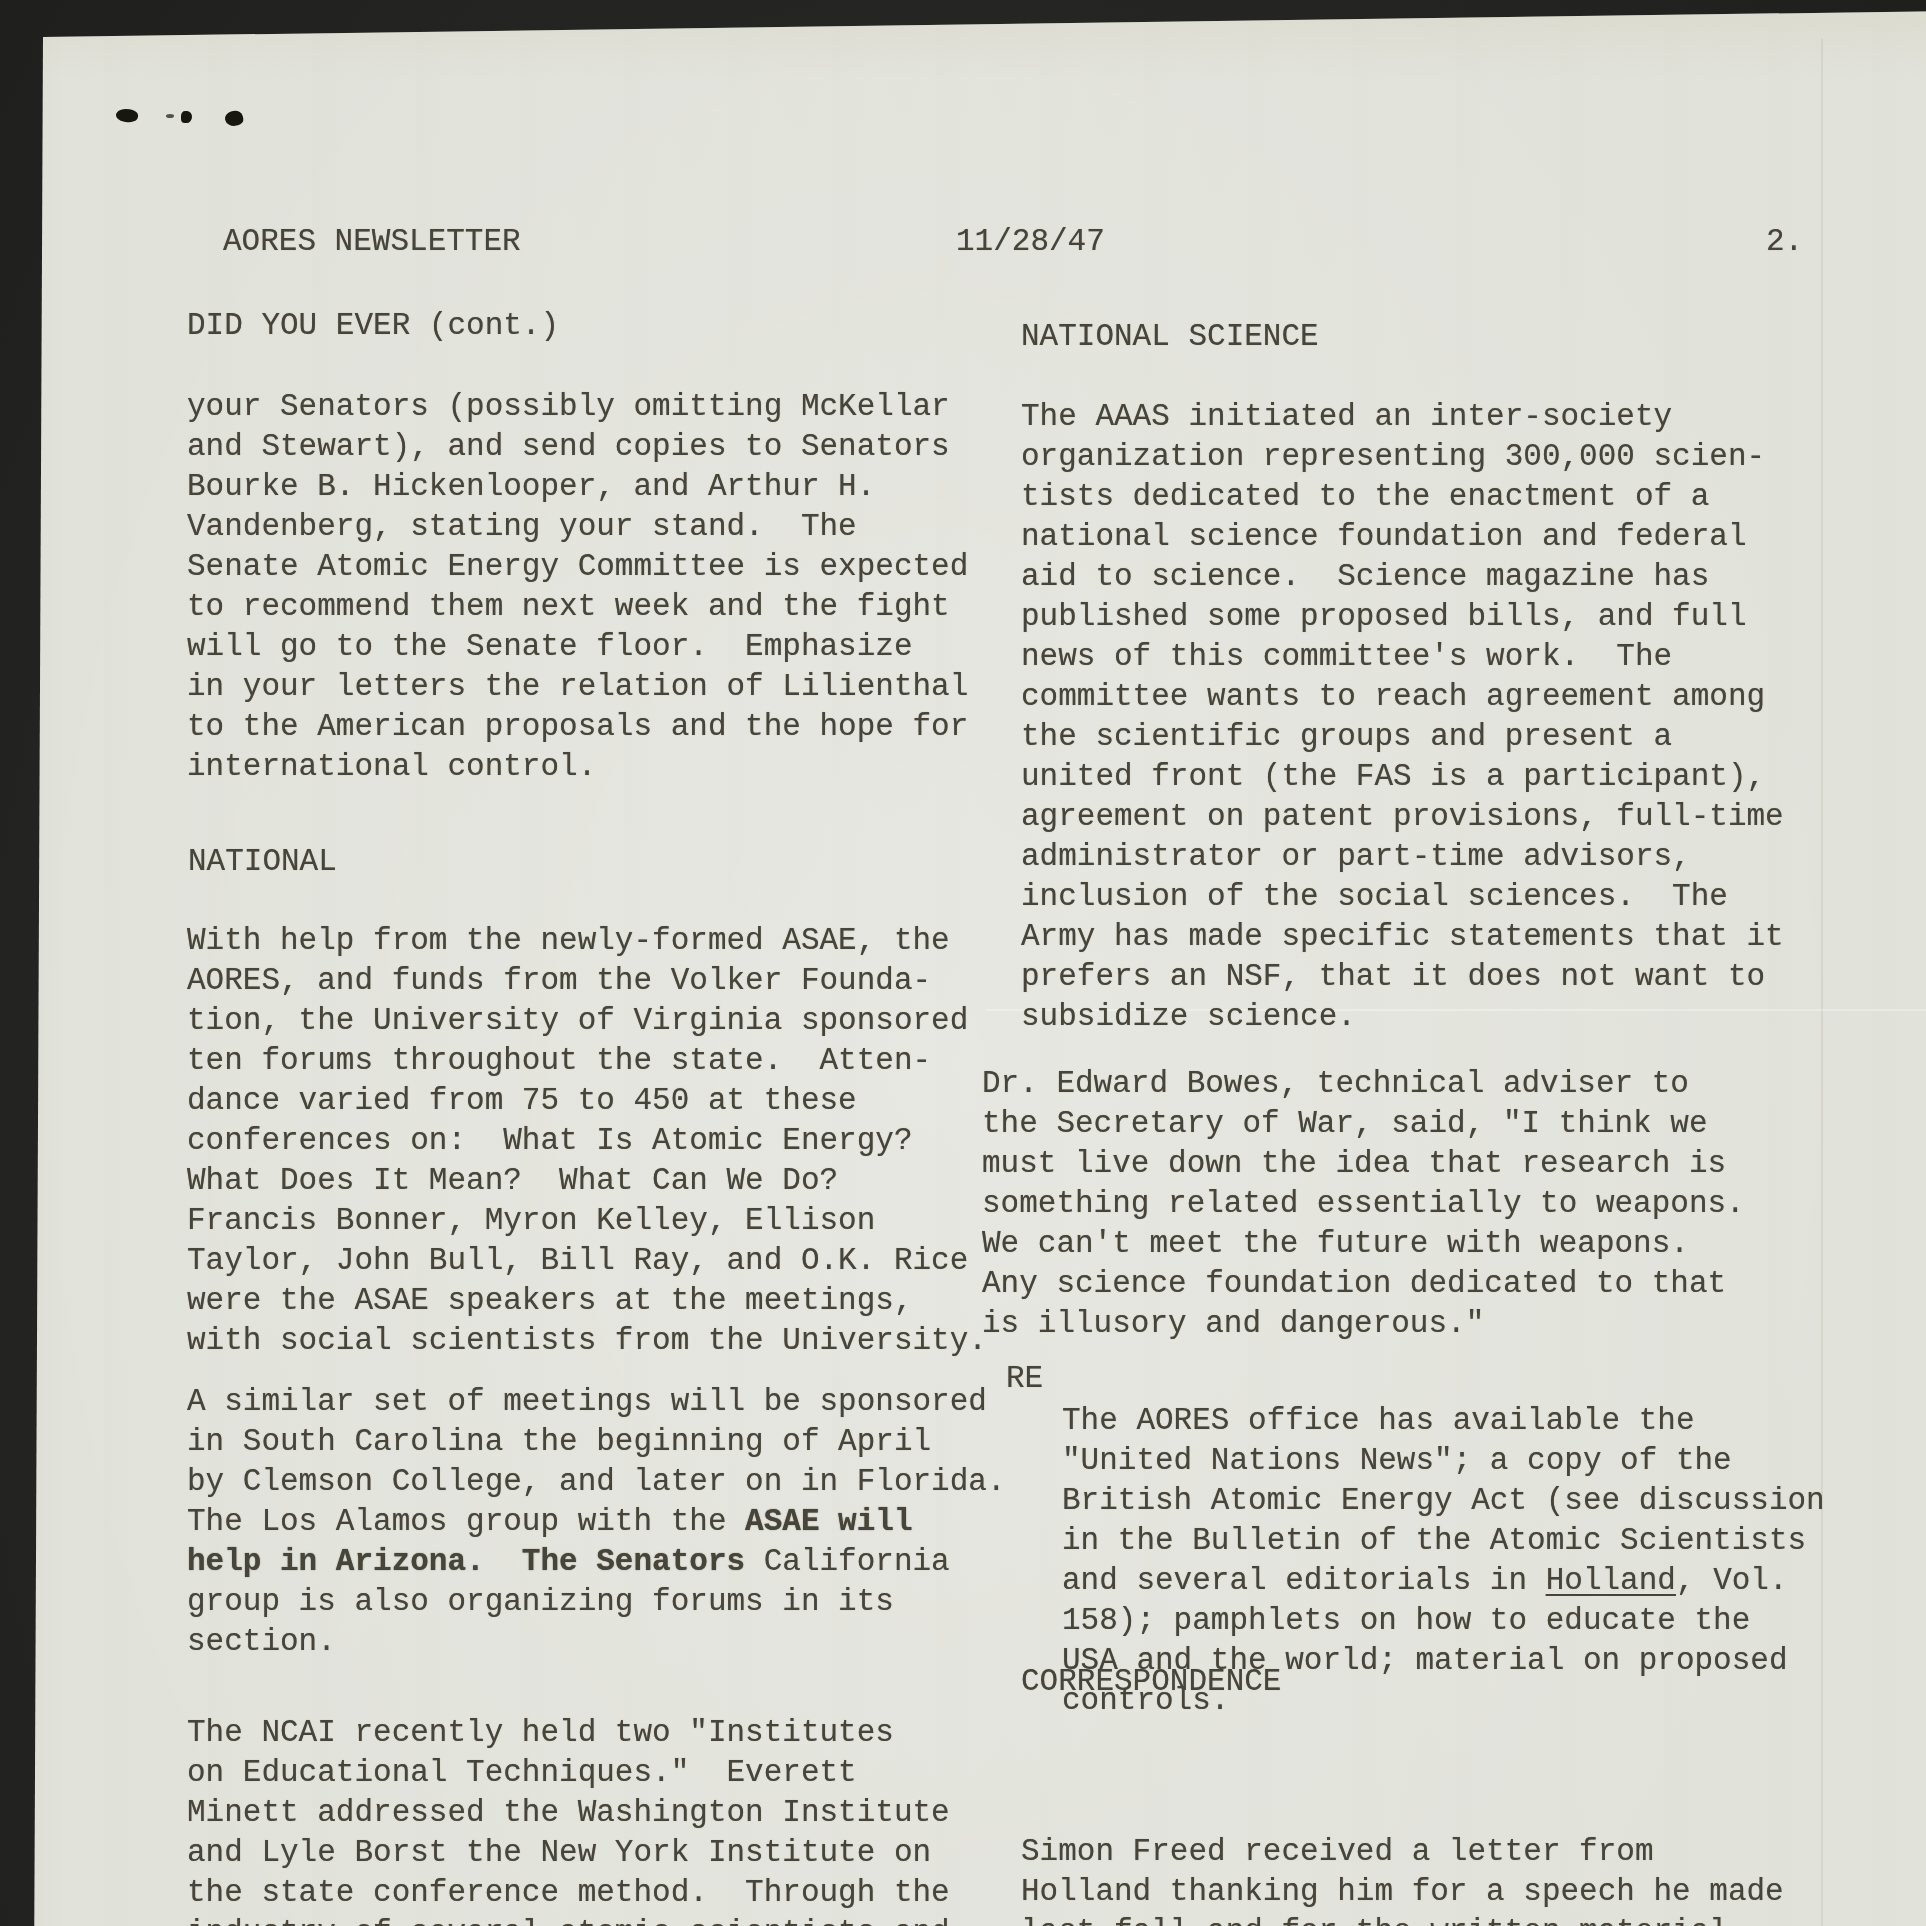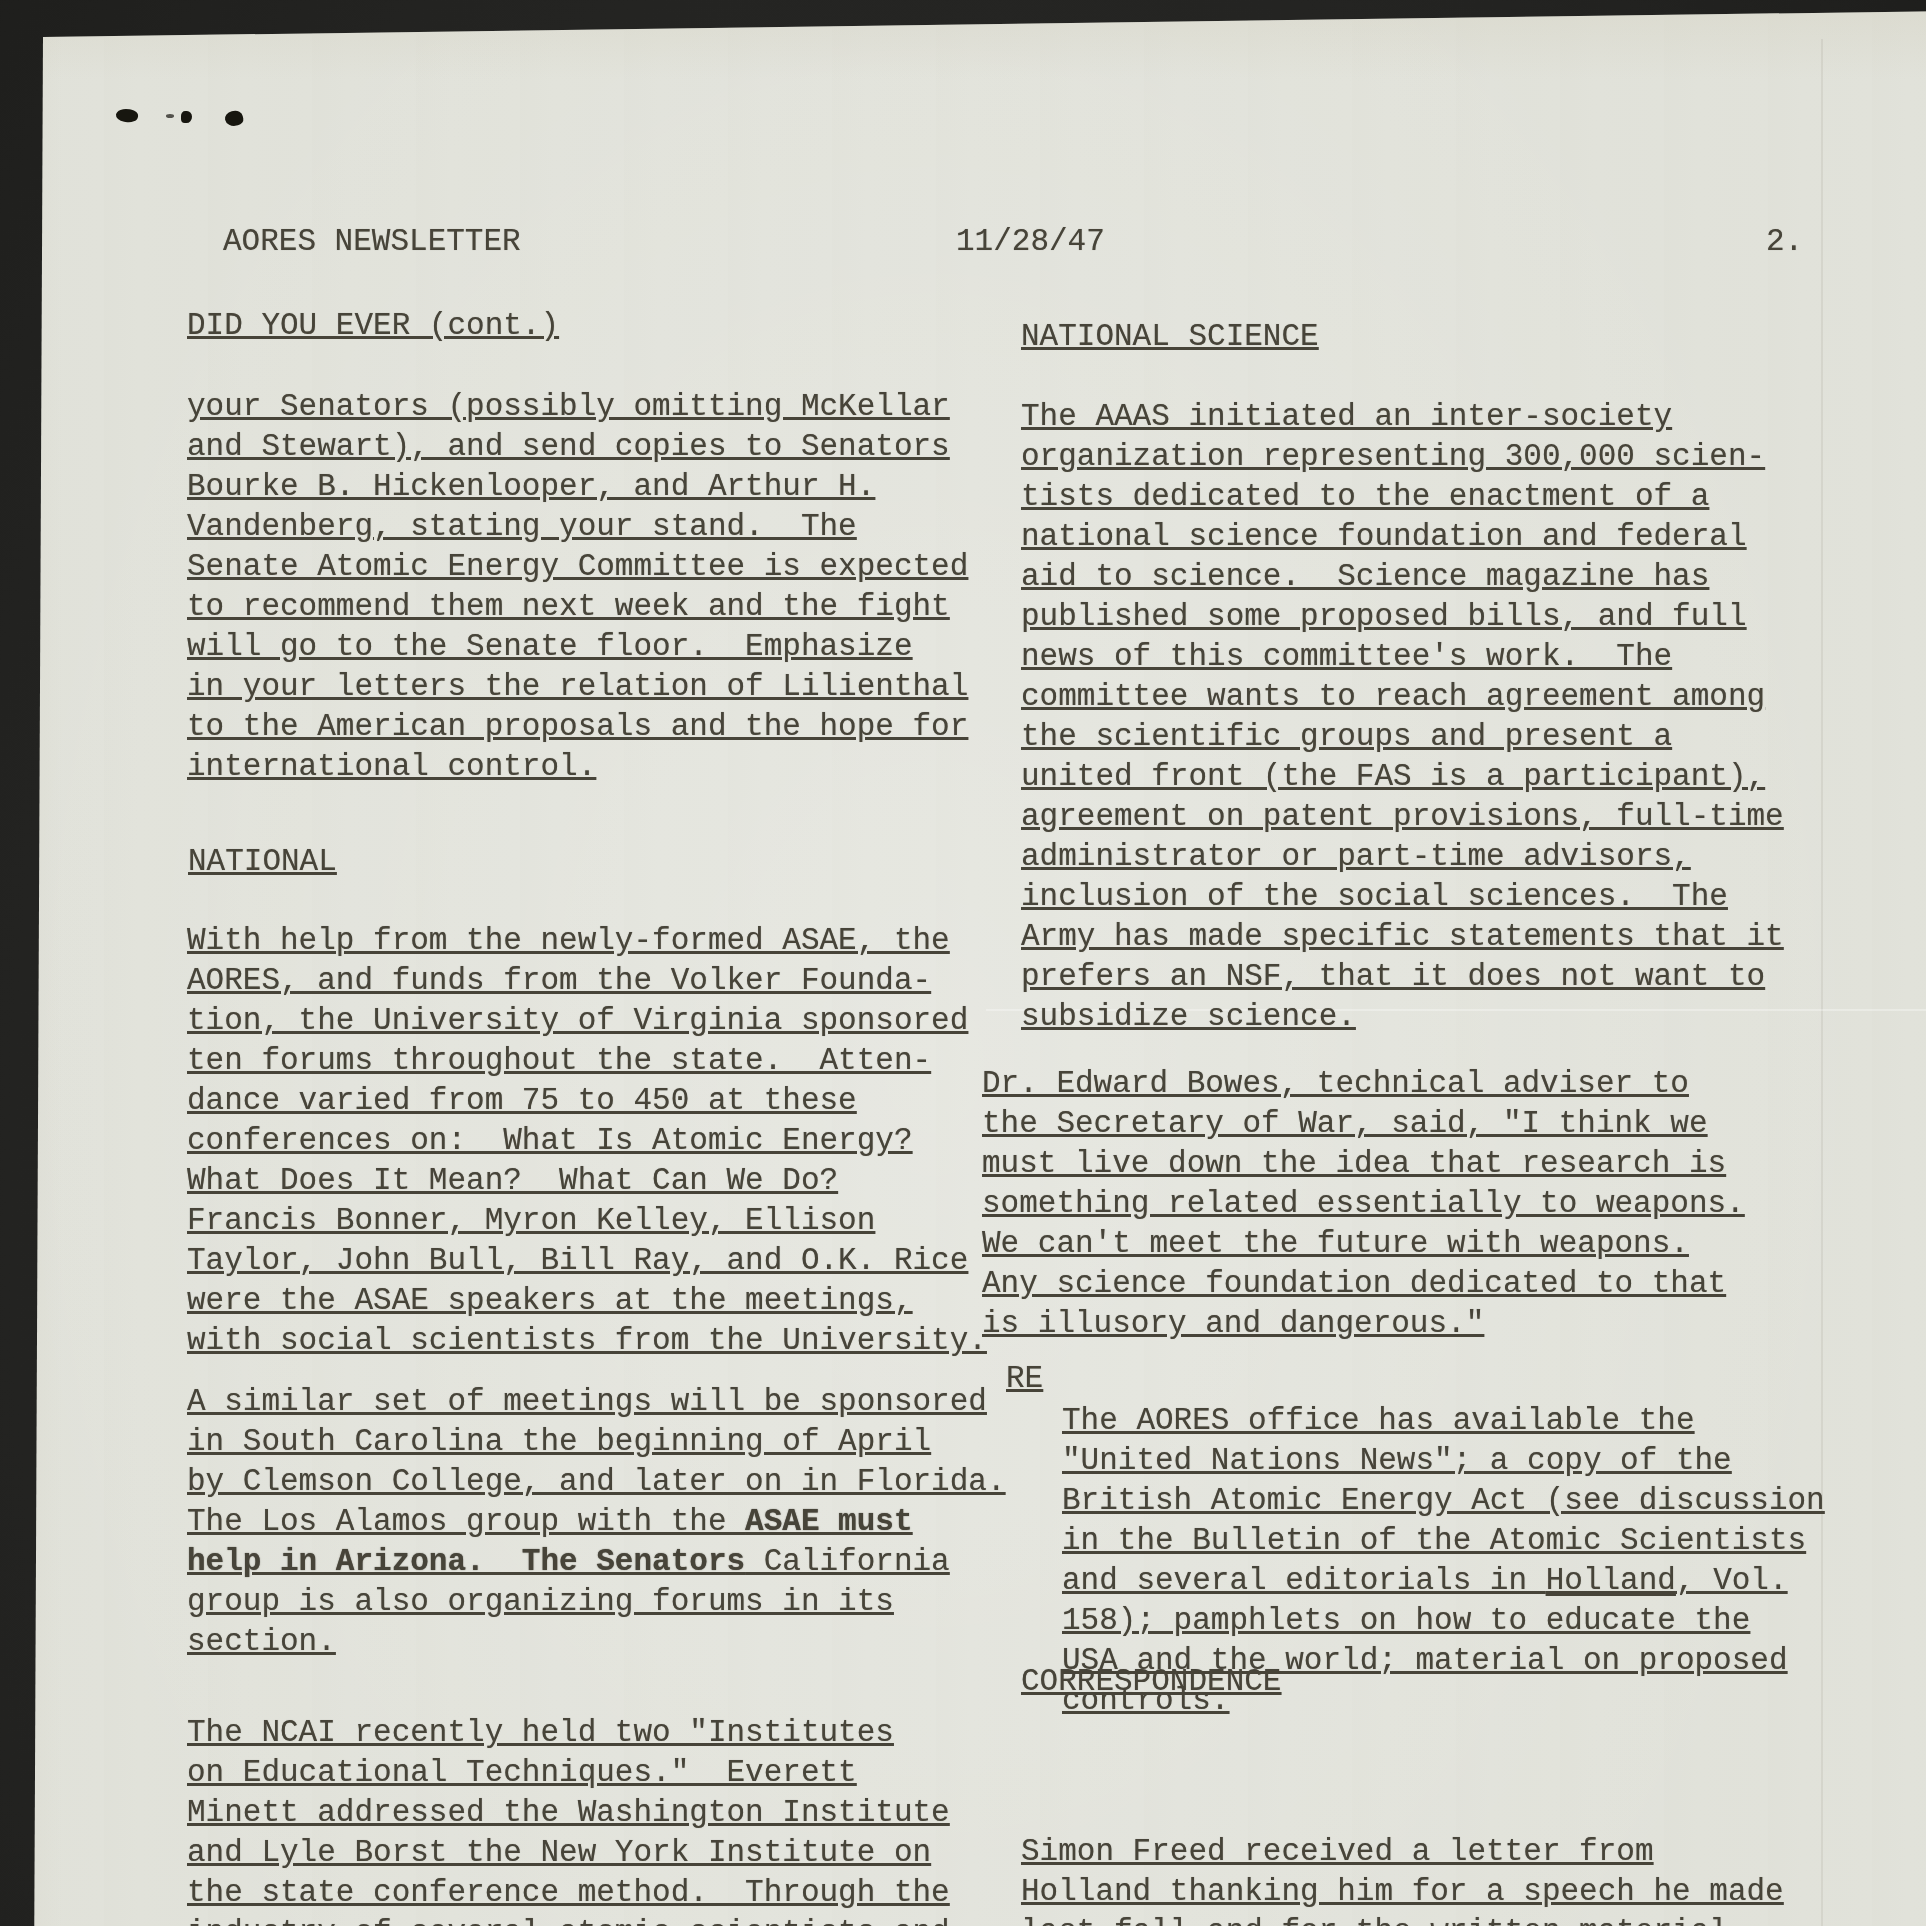--- a/index.html
+++ b/index.html
@@ -26,21 +26,21 @@
   .ink-blob{position:absolute;background:#17160f;}
   .content{
     position:absolute;inset:0;
     color:#474439;
     font-size:31px;line-height:40px;
     letter-spacing:0;
     text-shadow:0 0 0.8px rgba(71,68,57,.50);
     filter:blur(0.2px);
   }
   .hdr{position:absolute;white-space:pre;}
-  .block{position:absolute;white-space:pre;text-decoration:underline;}
+  .block{position:absolute;white-space:pre;}
   .block.heading{white-space:pre;}
   .block b{font-weight:bold;text-shadow:0 0 1.2px rgba(55,52,44,.75);}
   .block u{text-decoration-thickness:1.9px;text-underline-offset:5.4px;}
   
   .pos-left-0{top:306px;left:187px;}
   .pos-left-1{top:387px;left:187px;}
   .pos-left-2{top:842px;left:188px;}
   .pos-left-3{top:921px;left:187px;}
   .pos-left-4{top:1382px;left:187px;}
   .pos-left-5{top:1713px;left:187px;}
@@ -92,21 +92,21 @@
 dance varied from 75 to 450 at these
 conferences on:  What Is Atomic Energy?
 What Does It Mean?  What Can We Do?
 Francis Bonner, Myron Kelley, Ellison
 Taylor, John Bull, Bill Ray, and O.K. Rice
 were the ASAE speakers at the meetings,
 with social scientists from the University.</div>
       <div class="block paragraph pos-left-4">A similar set of meetings will be sponsored
 in South Carolina the beginning of April
 by Clemson College, and later on in Florida.
-The Los Alamos group with the <b>ASAE must</b>
+The Los Alamos group with the <b>ASAE will</b>
 <b>help in Arizona.  The Senators</b> California
 group is also organizing forums in its
 section.</div>
       <div class="block paragraph pos-left-5">The NCAI recently held two "Institutes
 on Educational Techniques."  Everett
 Minett addressed the Washington Institute
 and Lyle Borst the New York Institute on
 the state conference method.  Through the
 industry of several atomic scientists and
 a full-time secretary in New York, con-

